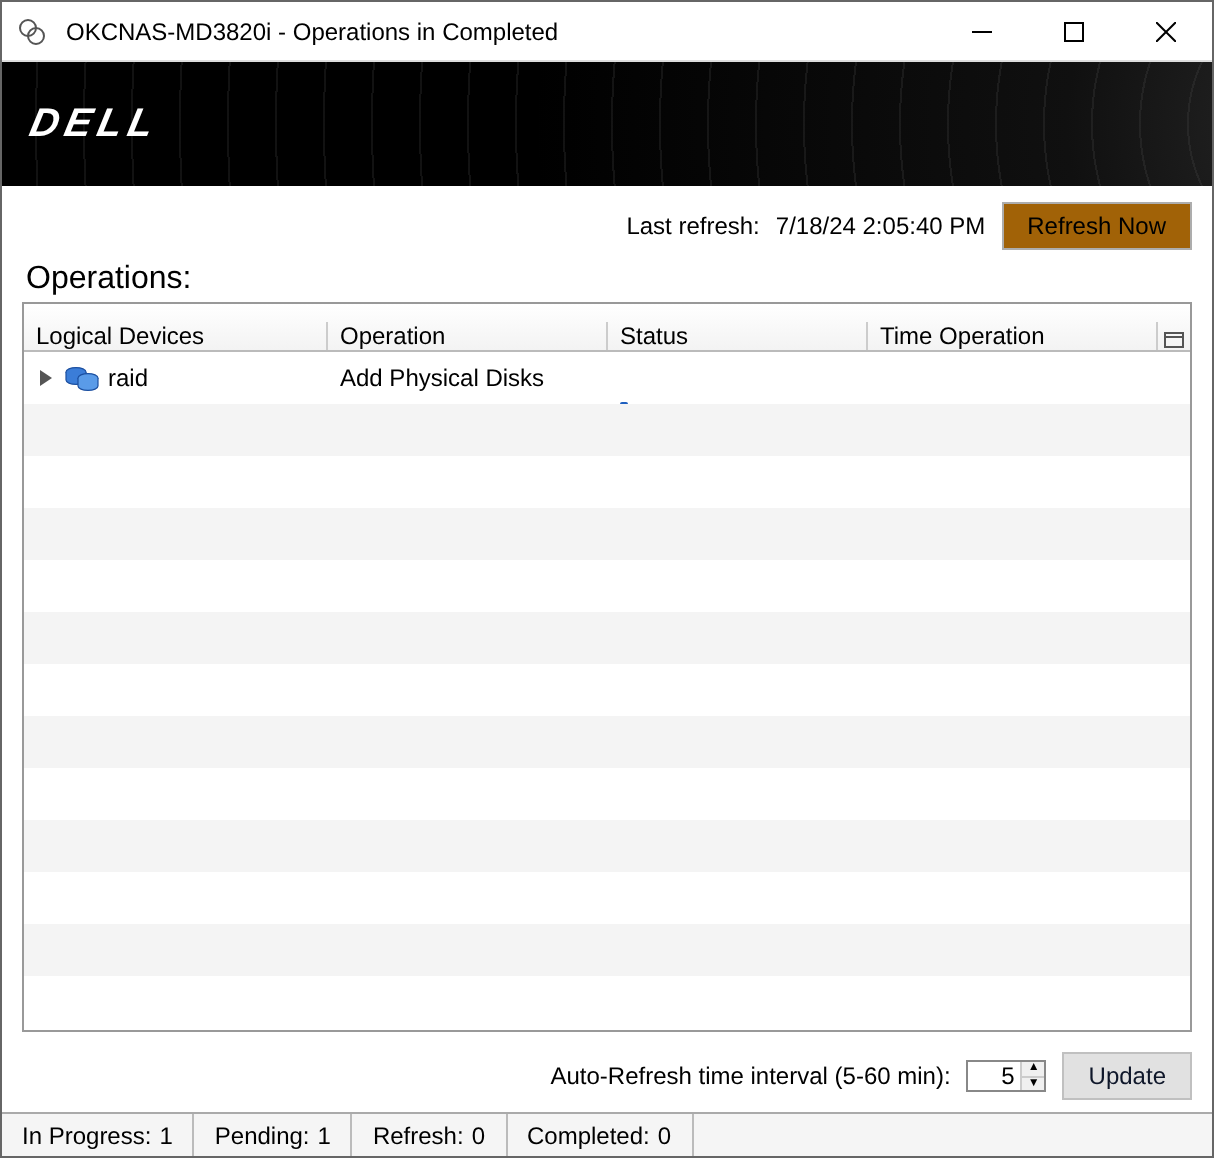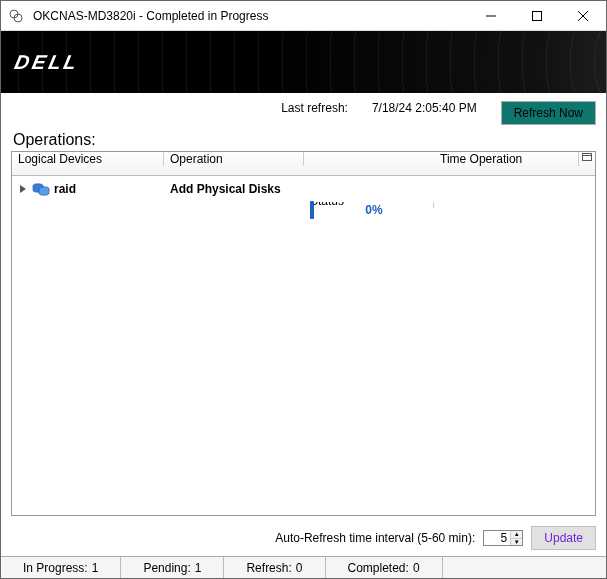--- a/index.html
+++ b/index.html
@@ -59,34 +59,34 @@
     font-size: 20px;
     font-weight: bold;
     font-style: italic;
     letter-spacing: 3px;
     transform: skewX(-12deg);
   }
   
   .refresh-row {
     display: flex;
     justify-content: flex-end;
-    align-items: flex-start;
+    align-items: center;
     padding: 8px 10px 4px;
-    gap: 24px;
+    gap: 8px;
     font-size: 12px;
   }
   .btn {
     font-family: inherit;
     font-size: 12px;
     padding: 4px 12px;
-    background: #0f766e;
+    background: #a16207;
     border: 1px solid #adadad;
     cursor: pointer;
   }
-  .btn:disabled { color:#6d28d9; background:#e1e1e1; border-color:#c0c0c0; cursor:default; }
+  .btn:disabled { color:#0f172a; background:#e1e1e1; border-color:#c0c0c0; cursor:default; }
   
   .ops-label {
     padding: 2px 10px 2px 12px;
     font-size: 16px;
     text-decoration: underline;
     text-decoration-color: #999;
   }
   .ops-label span { display:inline-block; }
   
   .table-wrap {
@@ -95,21 +95,21 @@
     display: flex;
     flex-direction: column;
     flex: 1 1 auto;
     min-height: 0;
   }
   .thead {
     display: flex;
     background: linear-gradient(#fff,#f3f3f3);
     border-bottom: 1px solid #bbb;
     height: 24px;
-    align-items: flex-start;
+    align-items: flex-end;
   }
   .th {
     display: flex;
     align-items: center;
     padding: 0 6px;
     border-right: 1px solid #ccc;
     font-size: 12px;
     cursor: default;
   }
   .th.corner {
@@ -117,22 +117,21 @@
     padding: 0;
     border-right: none;
     align-items: center;
     justify-content: center;
   }
   .tbody {
     flex: 1 1 auto;
     overflow-y: auto;
     position: relative;
     display:flex;
-    flex-direction:row;
-    font-weight:bold;
+    flex-direction:column;
   }
   .tr {
     display: flex;
     height: 26px;
     align-items: center;
   }
   .tr:nth-child(even) { background: #f4f4f4; }
   .tr:nth-child(odd) { background: #fff; }
   .td {
     padding: 0 6px;
@@ -202,21 +201,21 @@
   .statusbar {
     display:flex;
     border-top: 1px solid #aaa;
     height: 22px;
     align-items:stretch;
     background: #f5f5f5;
   }
   .status-cell-bar {
     display:flex;
     align-items:center;
-    padding: 0 22px;
+    padding: 0 10px;
     border-right: 1px solid #bbb;
     font-size: 12px;
     gap: 4px;
   }
   
   .tbody::-webkit-scrollbar { width: 16px; }
   .tbody::-webkit-scrollbar-track { background:#f0f0f0; border-left:1px solid #ddd;}
   .tbody::-webkit-scrollbar-thumb { background:#c2c2c2; border:3px solid #f0f0f0; border-radius:8px;}
   .tbody::-webkit-scrollbar-button:single-button {
     background:#f0f0f0; height:16px; border-left:1px solid #ddd;
@@ -225,21 +224,21 @@
 </head>
 <body>
 
 <div class="titlebar">
   <div class="app-icon">
     <svg width="14" height="14" viewBox="0 0 14 14">
       <circle cx="5" cy="5" r="4" fill="none" stroke="#555" stroke-width="1"></circle>
       <circle cx="9" cy="9" r="4" fill="none" stroke="#555" stroke-width="1"></circle>
     </svg>
   </div>
-  <div class="title-text">OKCNAS-MD3820i - Completed in Progress</div>
+  <div class="title-text">OKCNAS-MD3820i - Operations in Completed</div>
   <div class="win-controls">
     <div class="win-btn">
       <svg viewBox="0 0 10 10">
           <line x1="0" y1="5" x2="10" y2="5"></line>
         </svg>
     </div>
     <div class="win-btn">
       <svg viewBox="0 0 10 10">
           <rect x="0.5" y="0.5" width="9" height="9"></rect>
         </svg>

